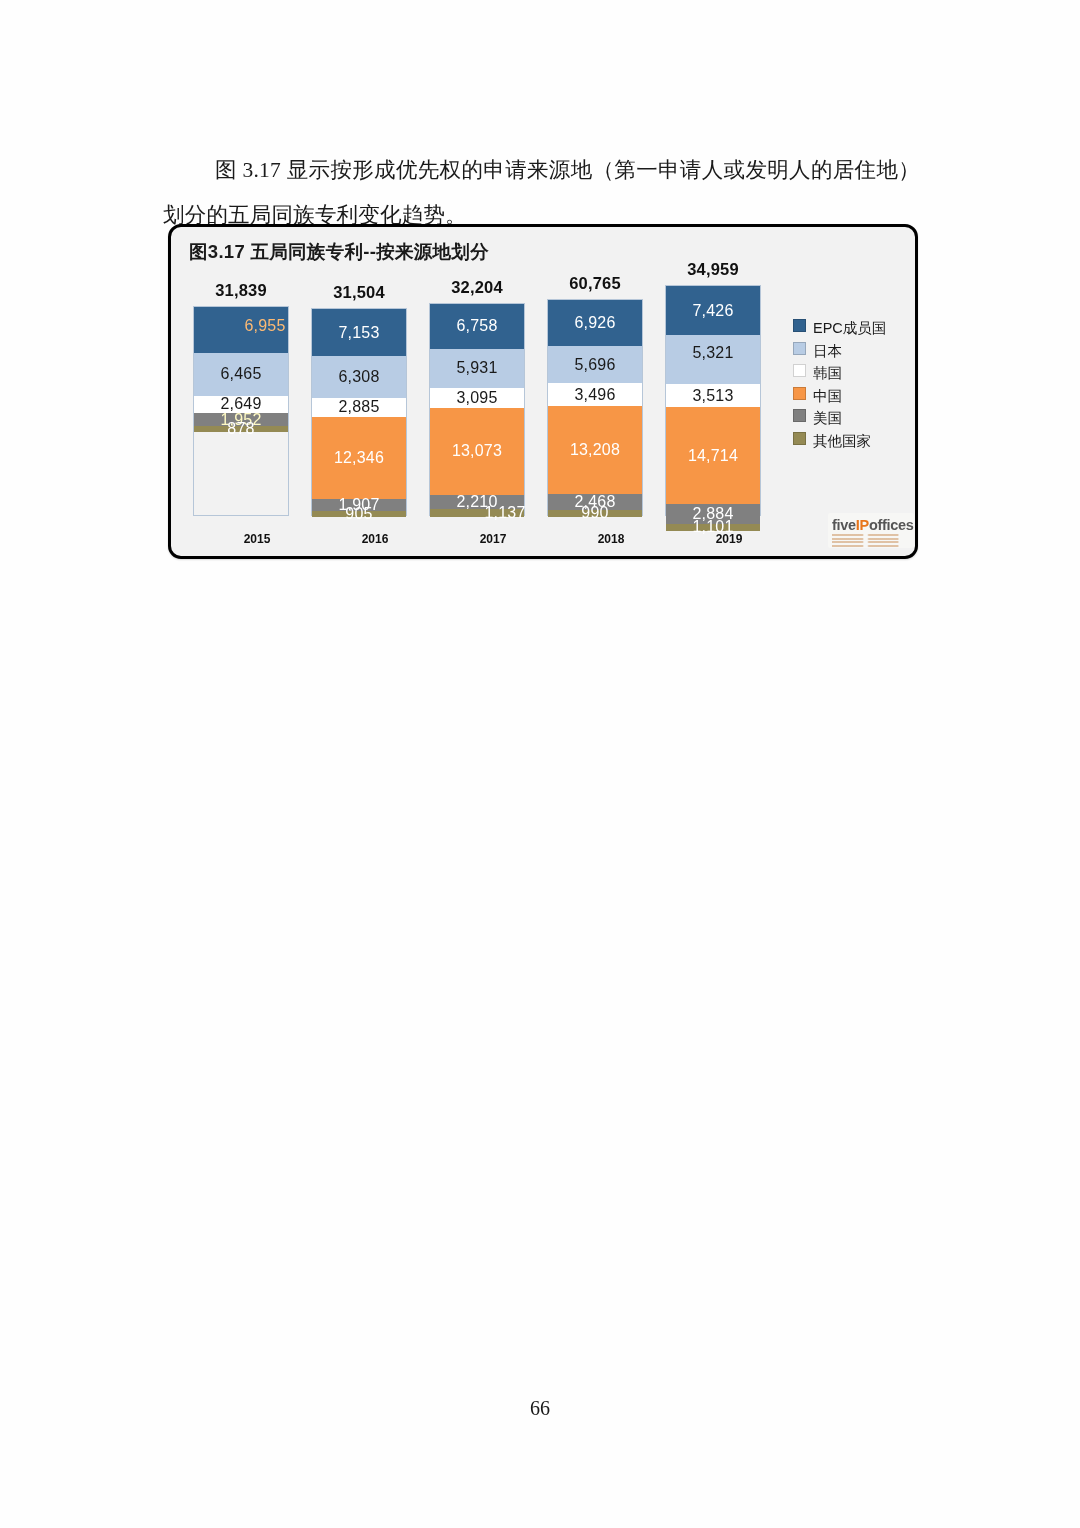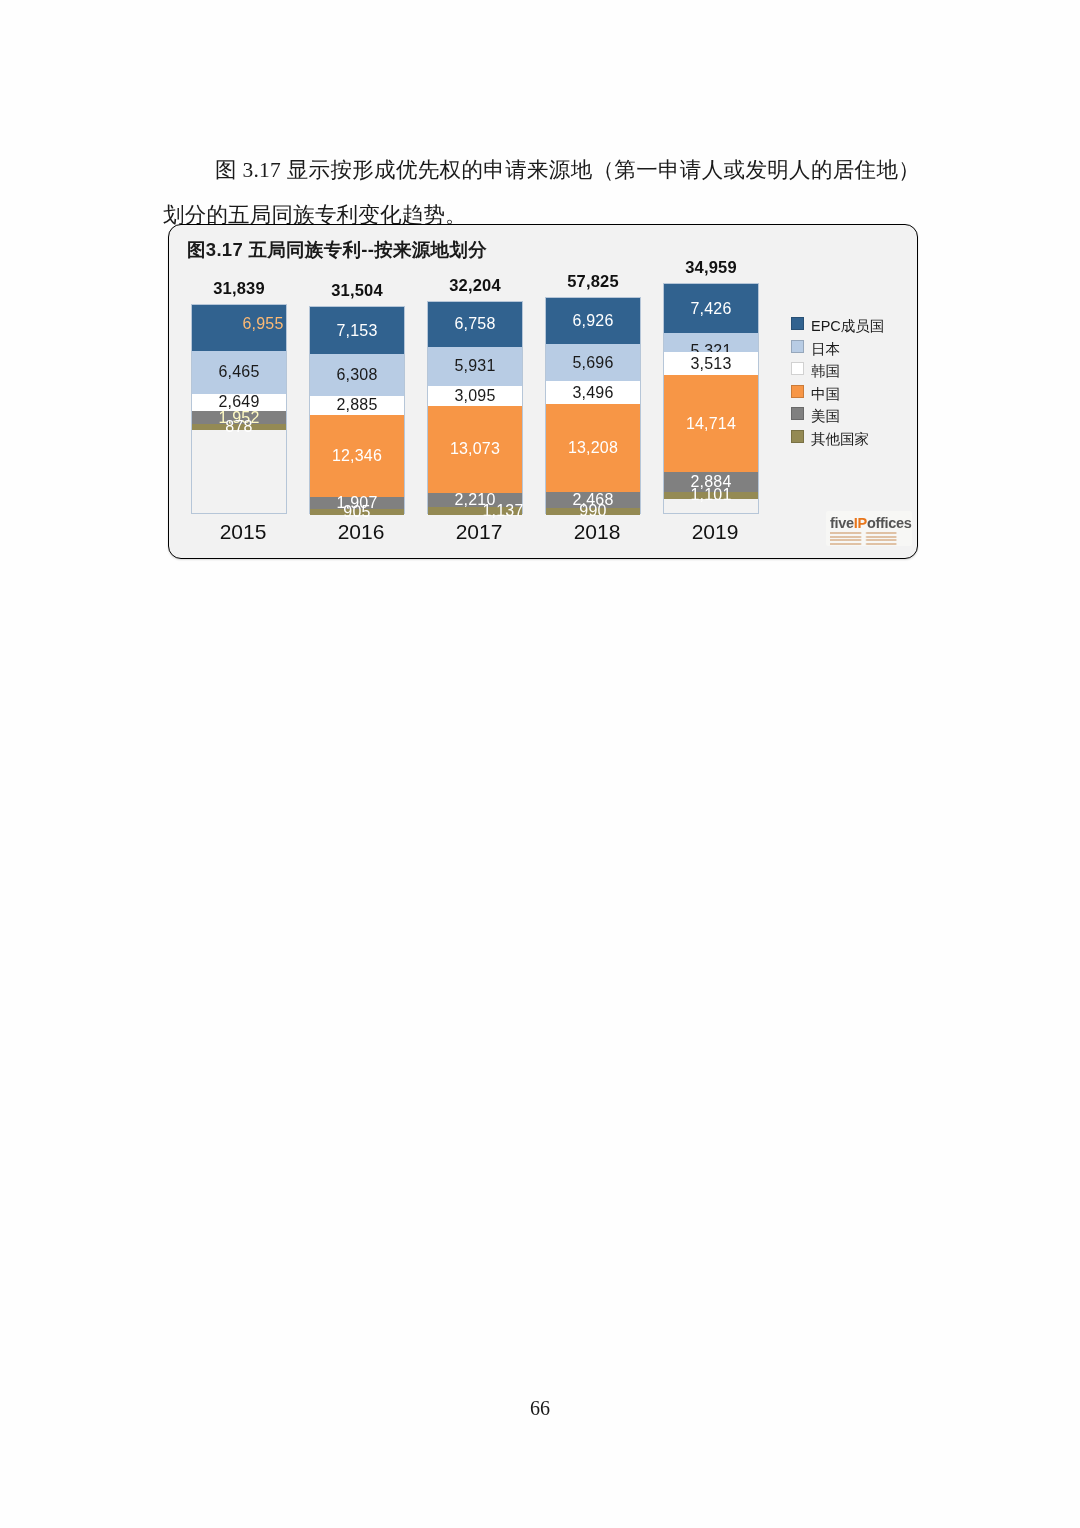--- a/index.html
+++ b/index.html
@@ -48,21 +48,21 @@
   }
 
   
   .figure-panel {
     position: absolute;
     left: 168px;
     top: 224px;
     width: 750px;
     height: 335px;
     background: #f2f2f2;
-    border: 1px solid #000000;
+    border: 3px solid #000000;
     border-radius: 13px;
     box-shadow: 0 1px 2px rgba(0,0,0,0.14);
     box-sizing: border-box;
   }
 
   .chart-title {
     position: absolute;
     left: 18px;
     top: 12px;
     font-family: "Liberation Sans", "DejaVu Sans", sans-serif;
@@ -123,27 +123,27 @@
     text-align: center;
     font-family: "Liberation Sans", "DejaVu Sans", sans-serif;
     font-size: 16px;
     letter-spacing: 0.2px;
     white-space: nowrap;
     line-height: 1;
   }
 
   .bar-xlabel {
     position: absolute;
-    left: 4px;
+    left: 16px;
     bottom: 2px;
     width: 96px;
     text-align: center;
     font-family: "Liberation Sans", "DejaVu Sans", sans-serif;
-    font-weight: normal;
-    font-size: 21px;
+    font-weight: bold;
+    font-size: 12px;
     color: #111111;
   }
 
   
   .legend {
     position: absolute;
     left: 622px;
     top: 92px;
     width: 122px;
   }
@@ -291,21 +291,21 @@
             <div class="seg" style="height: 14.6031px; background: rgb(128, 128, 128);">
               <div class="seg-label" style="color: rgb(255, 255, 255); top: -0.698447px;">2,210</div>
             </div>
             <div class="seg" style="height: 7.513px; background: rgb(148, 138, 84);">
               <div class="seg-label" style="color: rgb(255, 255, 255); top: -4.2435px; padding-left: 28px;">1,137</div>
             </div>
           </div>
           <div class="bar-xlabel">2017</div>
         </div>
         <div class="bar-group" style="left: 376px;">
-          <div class="bar-total" style="bottom: 255px;">57,825</div>
+          <div class="bar-total" style="bottom: 255px;">60,765</div>
           <div class="bar-stack" style="height: 217px;">
             <div class="seg" style="height: 45.7652px; background: rgb(49, 98, 143);">
               <div class="seg-label" style="color: rgb(255, 255, 255); top: 14.8826px;">6,926</div>
             </div>
             <div class="seg" style="height: 37.6377px; background: rgb(184, 204, 228);">
               <div class="seg-label" style="color: rgb(26, 26, 26); top: 10.8188px;">5,696</div>
             </div>
             <div class="seg" style="height: 23.1007px; background: rgb(255, 255, 255);">
               <div class="seg-label" style="color: rgb(26, 26, 26); top: 3.55033px;">3,496</div>
             </div>
@@ -320,21 +320,21 @@
             </div>
           </div>
           <div class="bar-xlabel">2018</div>
         </div>
         <div class="bar-group" style="left: 494px;">
           <div class="bar-total" style="bottom: 269px;">34,959</div>
           <div class="bar-stack" style="height: 231px;">
             <div class="seg" style="height: 49.0691px; background: rgb(49, 98, 143);">
               <div class="seg-label" style="color: rgb(255, 255, 255); top: 16.5345px;">7,426</div>
             </div>
-            <div class="seg" style="height: 19px; background: rgb(184, 204, 228);">
+            <div class="seg" style="height: 49px; background: rgb(184, 204, 228);">
               <div class="seg-label" style="color: rgb(26, 26, 26); top: 9.57989px;">5,321</div>
             </div>
             <div class="seg" style="height: 23.213px; background: rgb(255, 255, 255);">
               <div class="seg-label" style="color: rgb(26, 26, 26); top: 3.6065px;">3,513</div>
             </div>
             <div class="seg" style="height: 97.2263px; background: rgb(247, 150, 70);">
               <div class="seg-label" style="color: rgb(255, 255, 255); top: 40.6131px;">14,714</div>
             </div>
             <div class="seg" style="height: 19.0567px; background: rgb(128, 128, 128);">
               <div class="seg-label" style="color: rgb(255, 255, 255); top: 1.52836px;">2,884</div>

